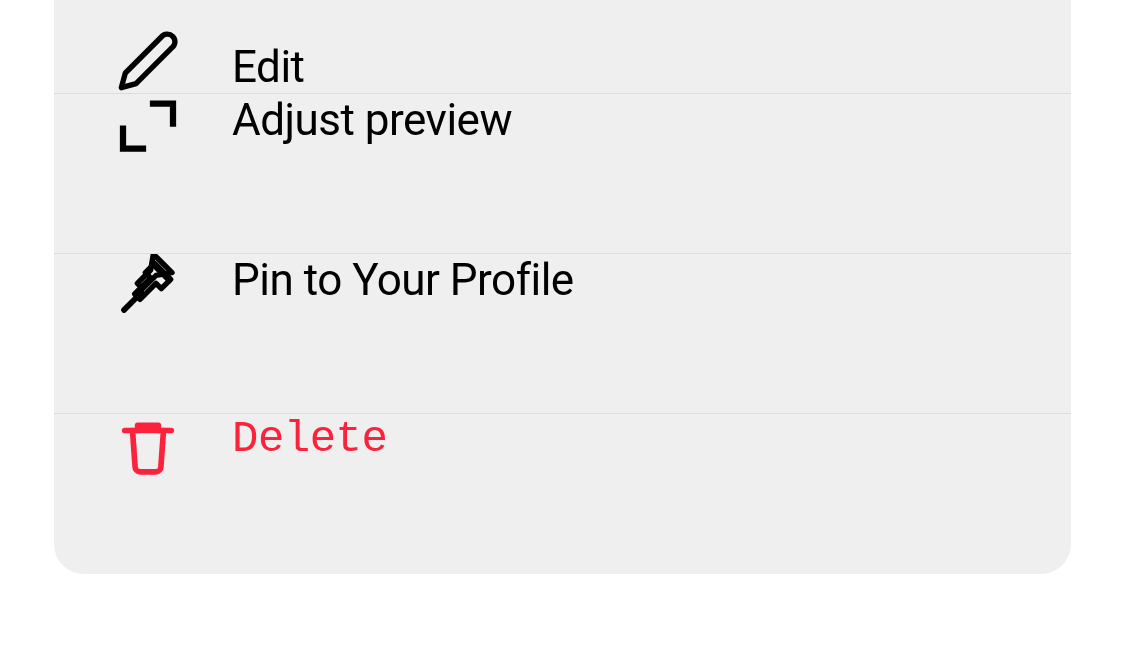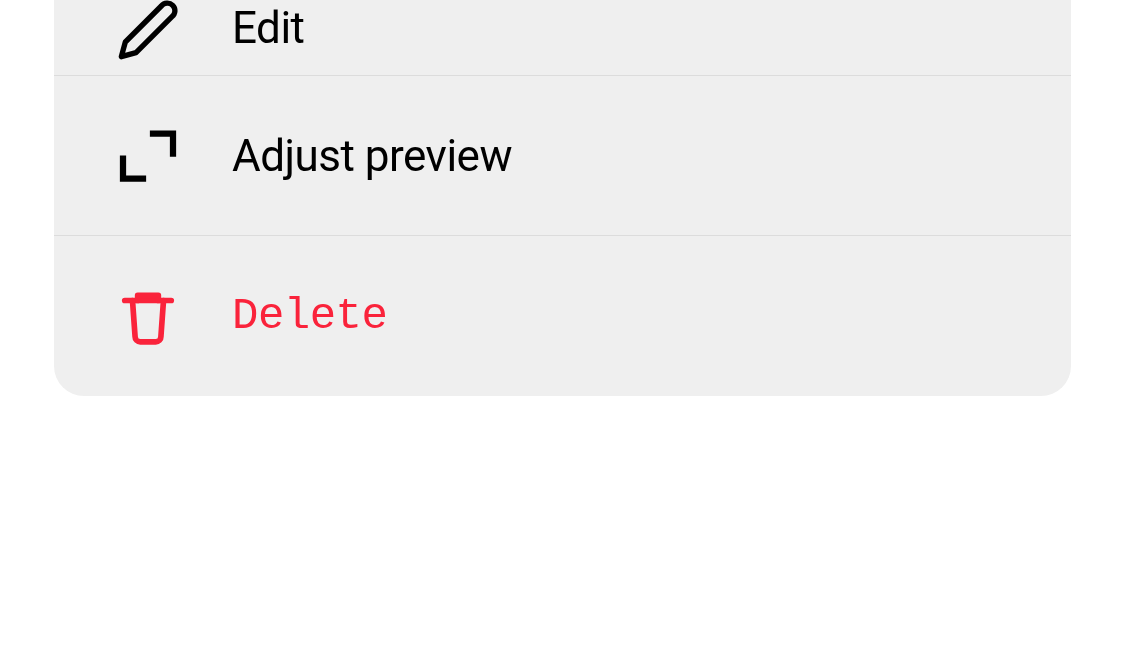--- a/index.html
+++ b/index.html
@@ -19,30 +19,30 @@
       left: 54px;
       top: 0;
       width: 1017px;
       background: #efefef;
       border-bottom-left-radius: 30px;
       border-bottom-right-radius: 30px;
       overflow: hidden;
     }
     .menu-item {
       display: flex;
-      align-items: center;
+      align-items: flex-start;
       height: 160px;
       padding-left: 62px;
       border-bottom: 1px solid #dcdcdc;
       cursor: pointer;
     }
     .menu-item.first {
-      height: 76px;
+      height: 94px;
       padding-top: 0;
-      align-items: center;
+      align-items: flex-end;
     }
     .menu-item.first .icon-wrap {
       margin-top: -15px;
     }
     .menu-item.first .label {
       margin-top: -20px;
     }
     .menu-item:last-child {
       border-bottom: none;
     }
@@ -83,20 +83,35 @@
   <div class="menu-item">
     <span class="icon-wrap">
       <svg width="60" height="60" viewBox="0 0 24 24" fill="none" stroke="#000000" stroke-width="2.5" stroke-linecap="square">
         <path d="M14 3 L22 3 L22 11"></path>
         <path d="M10 21 L2 21 L2 13"></path>
       </svg>
     </span>
     <span class="label">Adjust preview</span>
   </div>
 
+  <div class="menu-item">
+    <span class="icon-wrap">
+      <svg width="64" height="64" viewBox="0 0 24 24" fill="none" stroke="#000000" stroke-width="2" stroke-linecap="round" stroke-linejoin="round">
+        <path d="m15 5 5 5"></path>
+        <path d="M9.5 14.5 3 21"></path>
+        <path d="M17 3l4 4-6 1-5 5-2-2 5-5 1-6 3 3z" transform="rotate(0 12 12)"></path>
+        <path d="M12 2 L20 2 L20 10" fill="none" stroke="none"></path>
+      </svg>
+      <svg width="64" height="64" viewBox="0 0 24 24" fill="none" stroke="#000000" stroke-width="2" stroke-linecap="round" stroke-linejoin="round" style="position:absolute;">
+        <path d="m3 21 6.5-6.5"></path>
+        <path d="M14.5 3.5 20.5 9.5 17 13 15 11 9 17 7 15 13 9 11 7 14.5 3.5z"></path>
+      </svg>
+    </span>
+    <span class="label">Pin to Your Profile</span>
+  </div>
 
   <div class="menu-item">
     <span class="icon-wrap">
       <svg width="62" height="66" viewBox="0 0 24 24" fill="none" stroke="#fa233b" stroke-width="2.2" stroke-linecap="round" stroke-linejoin="round">
         <path d="M3 6h18"></path>
         <path d="M8 6V4h8v2"></path>
         <path d="M6 6l1 14a2 2 0 0 0 2 2h6a2 2 0 0 0 2-2l1-14"></path>
       </svg>
     </span>
     <span class="label destructive">Delete</span>

